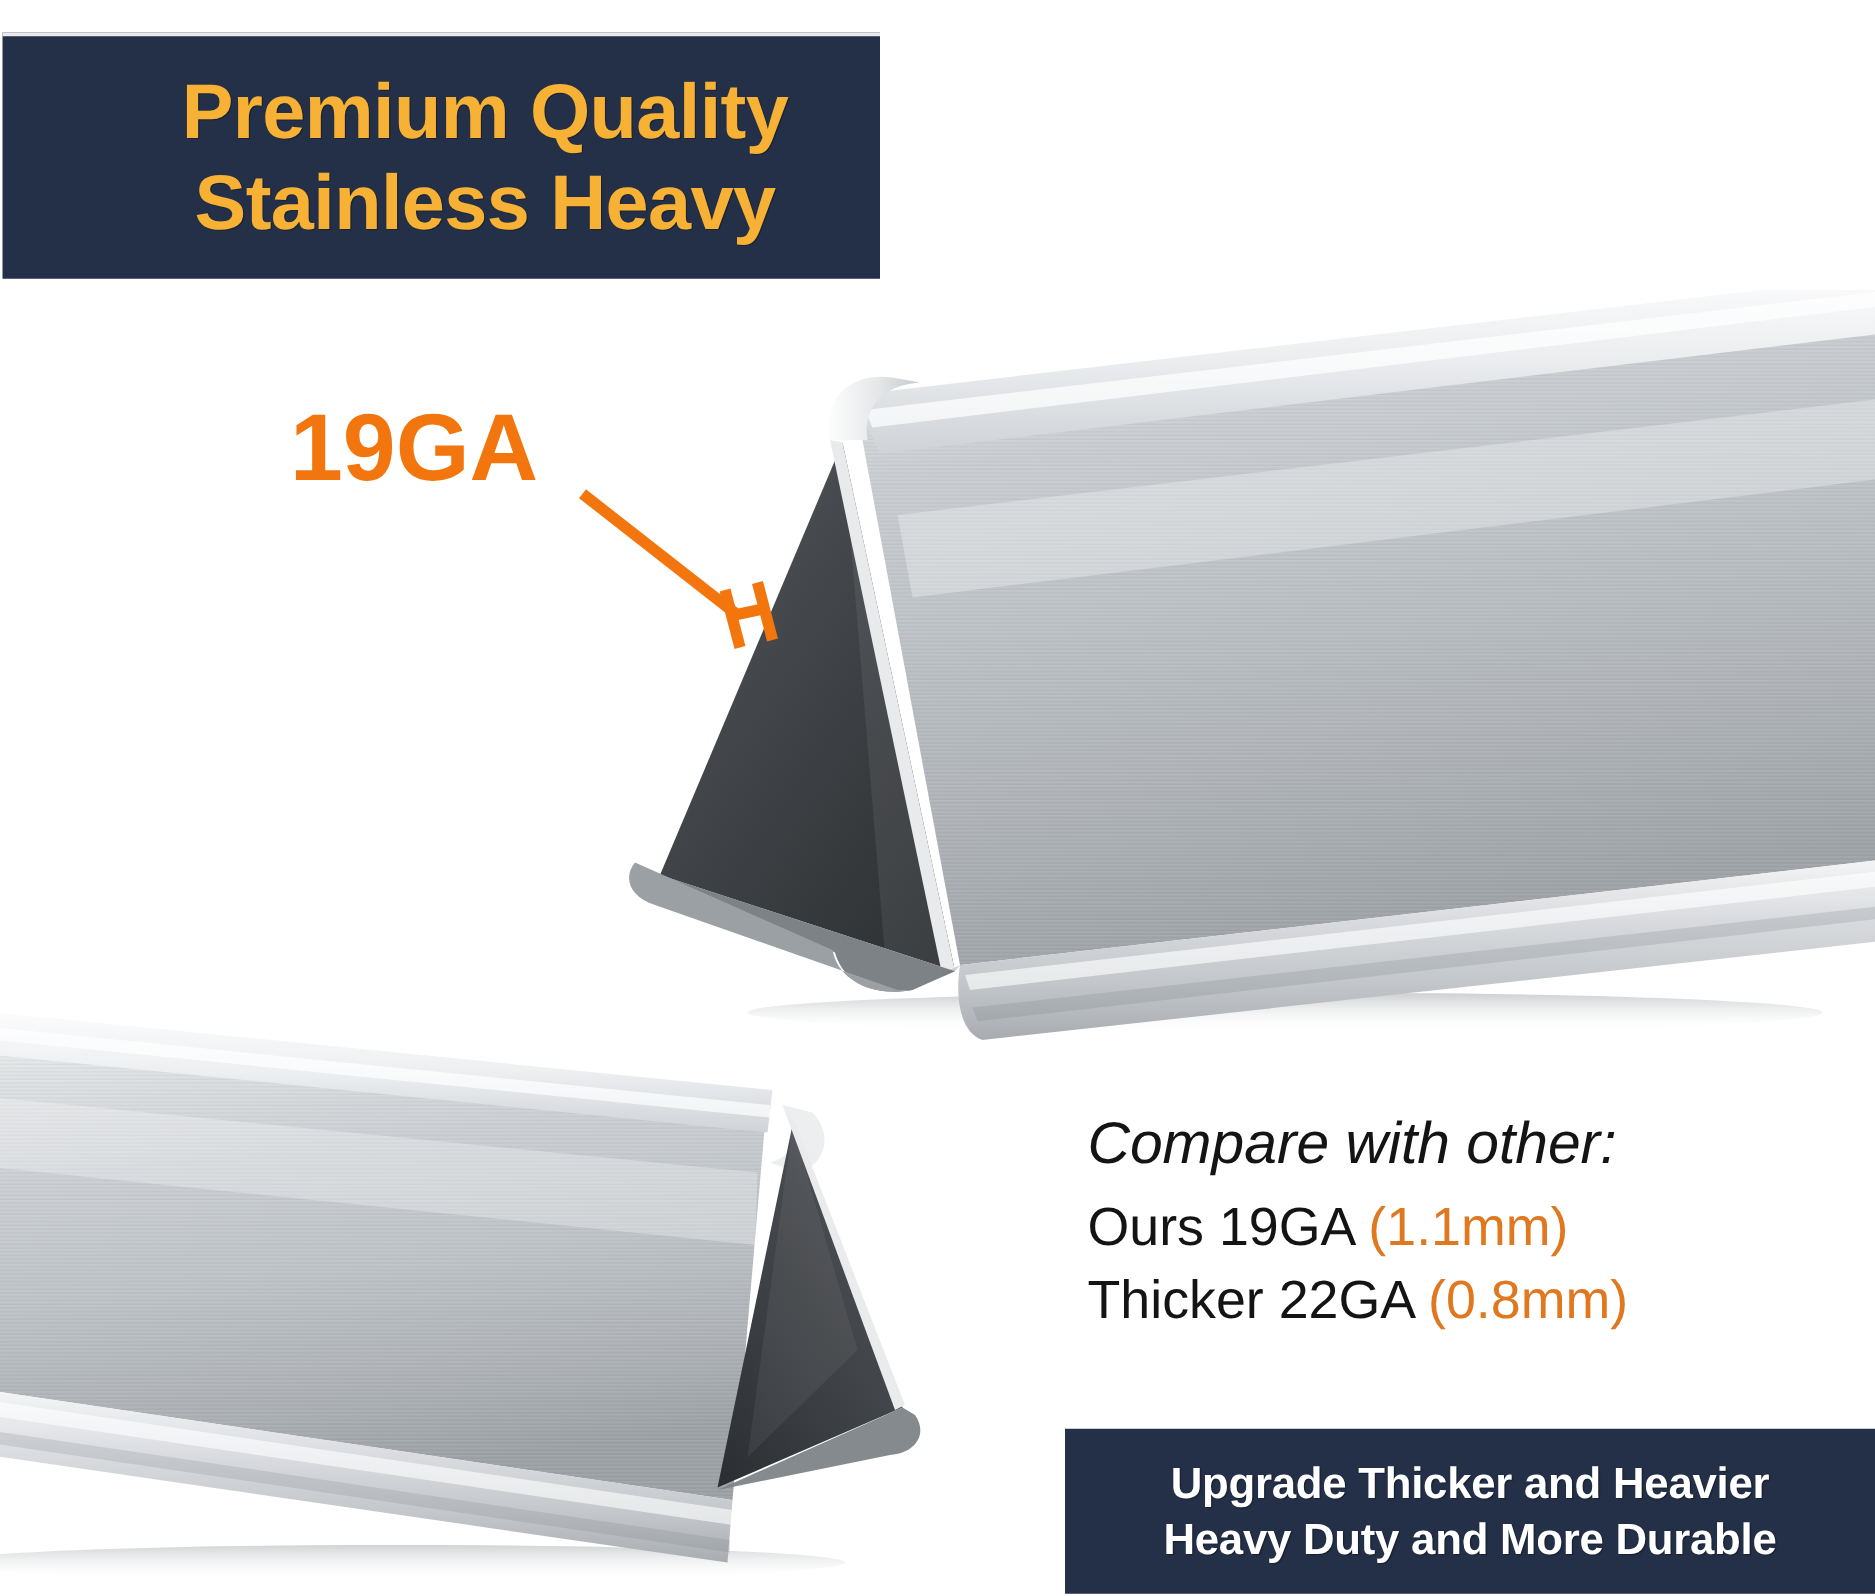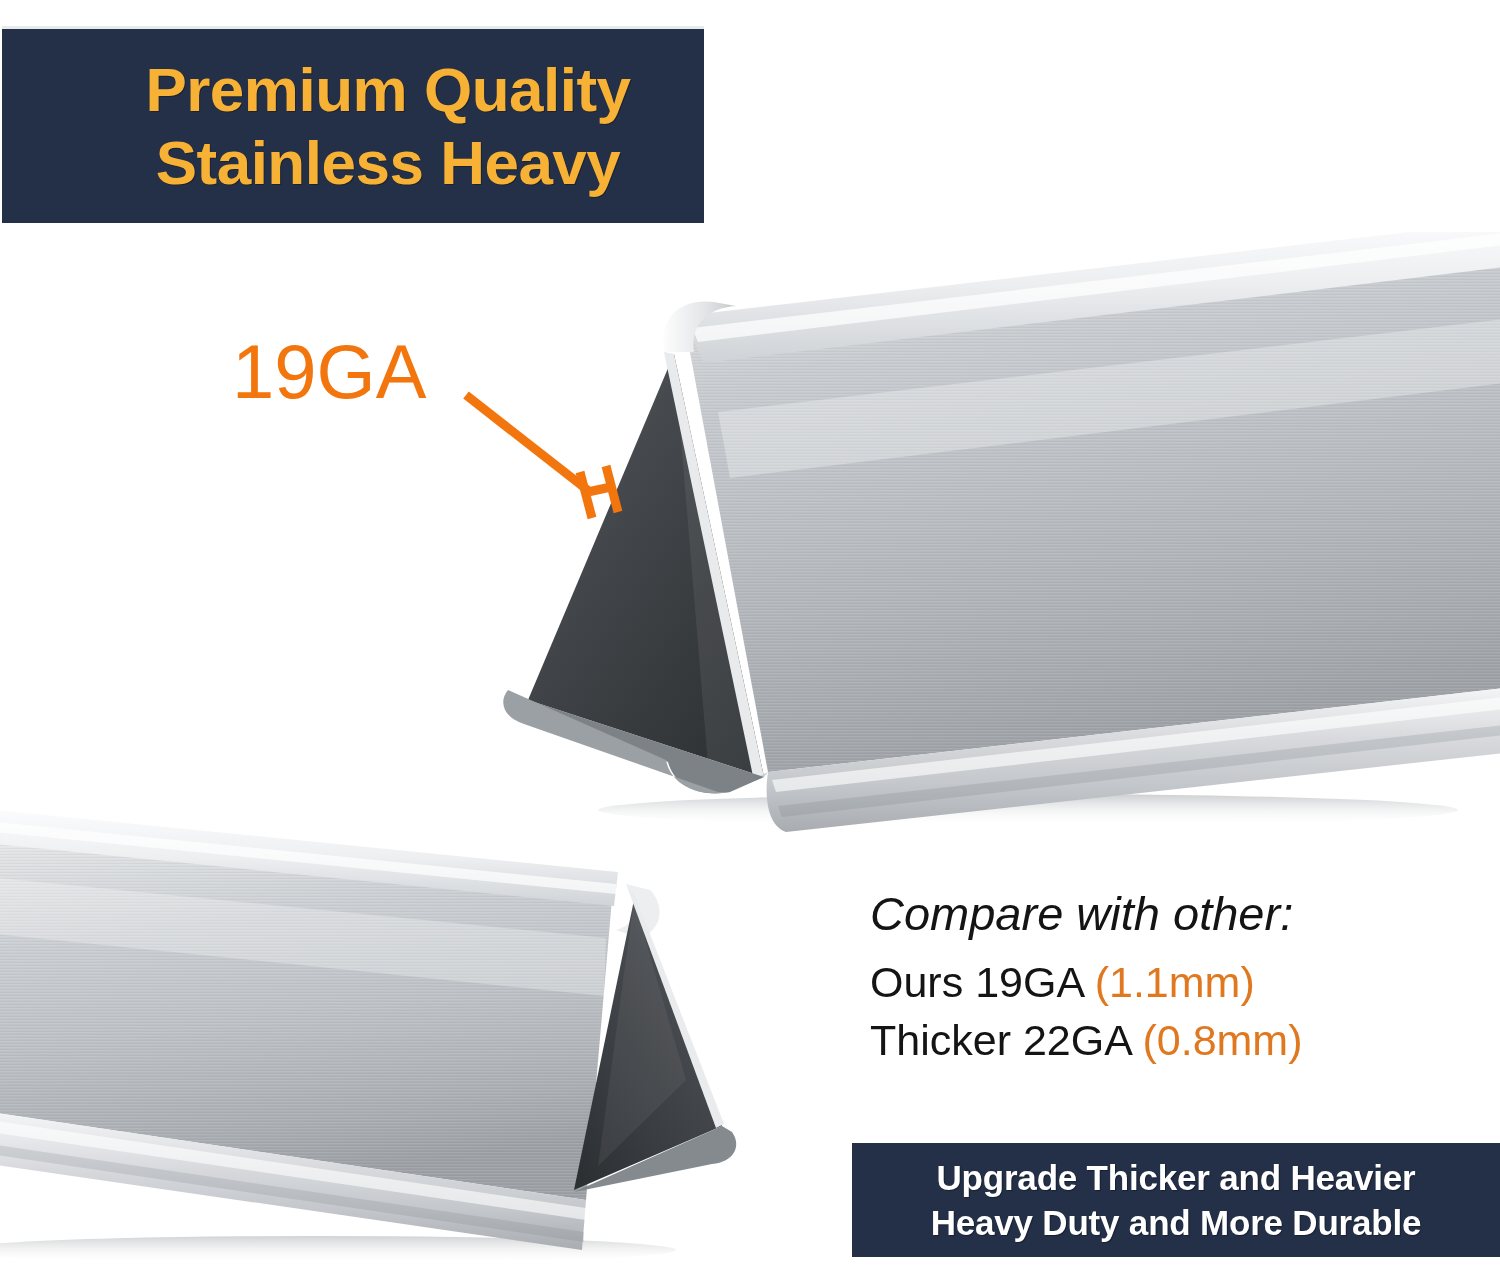--- a/index.html
+++ b/index.html
@@ -37,39 +37,39 @@
     color:#f7b134;
     font-size:62px;
     font-weight:700;
     letter-spacing:-0.5px;
     line-height:1.18;
     white-space:nowrap;
     text-shadow:1px 1px 0 rgba(0,0,0,.28);
   }
   #bottom-banner {
     left:852px; top:1143px;
-    width:648px; height:114px;
+    width:648px; height:132px;
     padding:0 14px;
   }
   #bottom-banner .line {
     color:#ffffff;
     font-size:35px;
     font-weight:700;
     line-height:1.30;
     letter-spacing:-0.2px;
     white-space:nowrap;
     text-shadow:1px 1px 1px rgba(0,0,0,.35);
   }
 
   
   #gauge-callout {
     position:absolute;
-    left:232px; top:334px;
+    left:232px; top:321px;
     font-size:76px;
-    font-weight:400;
+    font-weight:700;
     color:#f2760d;
     letter-spacing:0px;
     line-height:1;
     white-space:nowrap;
   }
   #leader-svg {
     position:absolute;
     left:440px; top:370px;
     width:200px; height:170px;
     overflow:visible;

